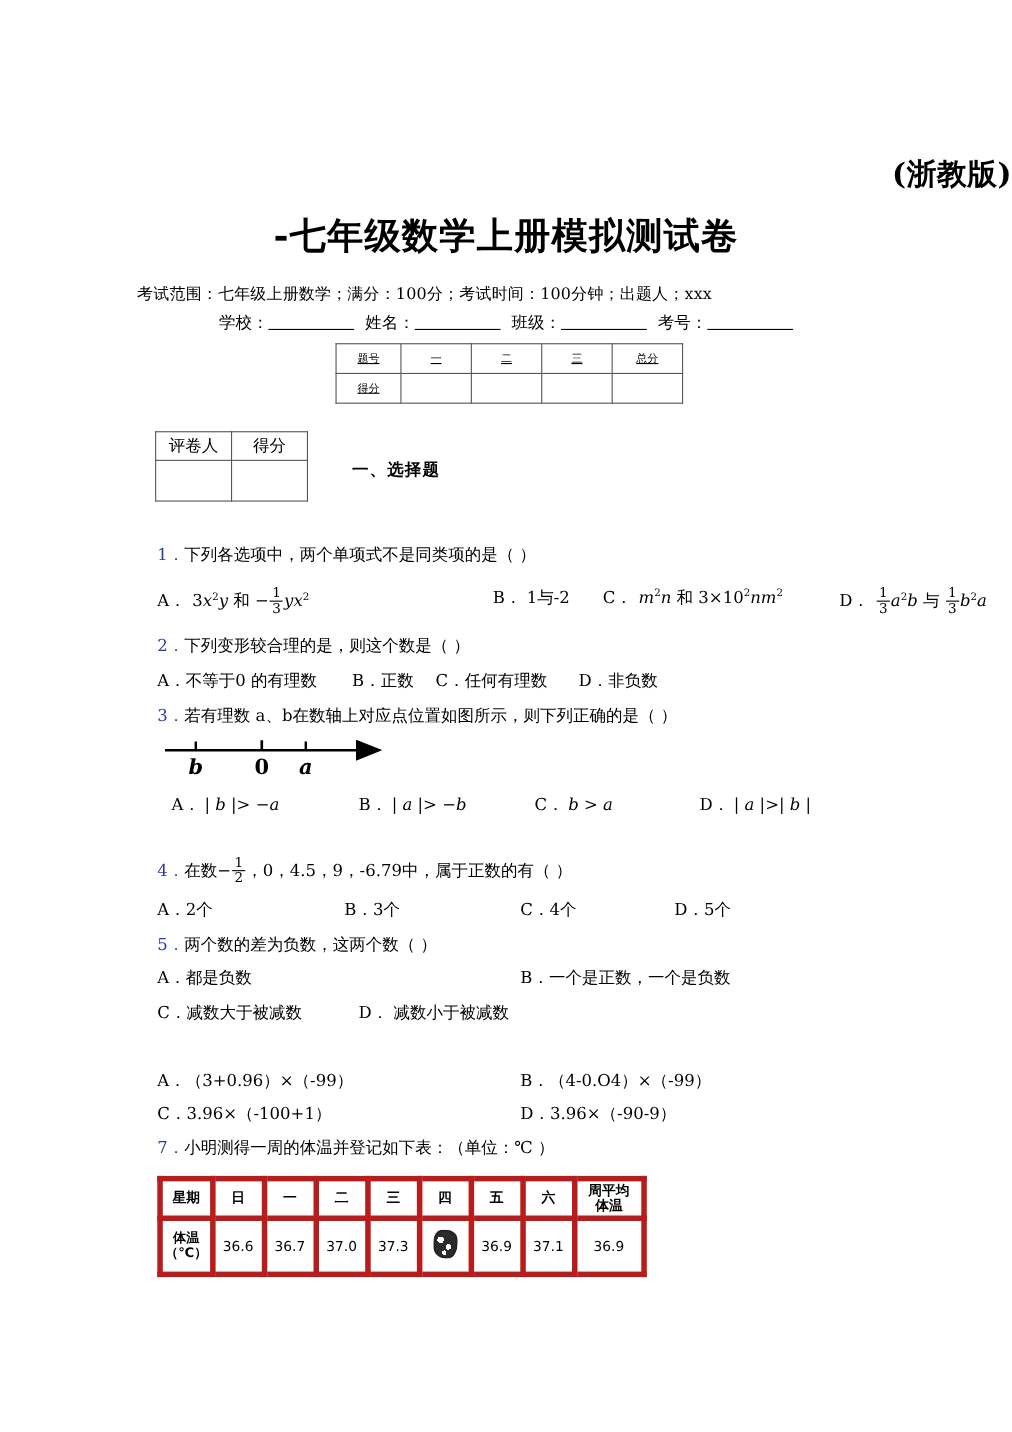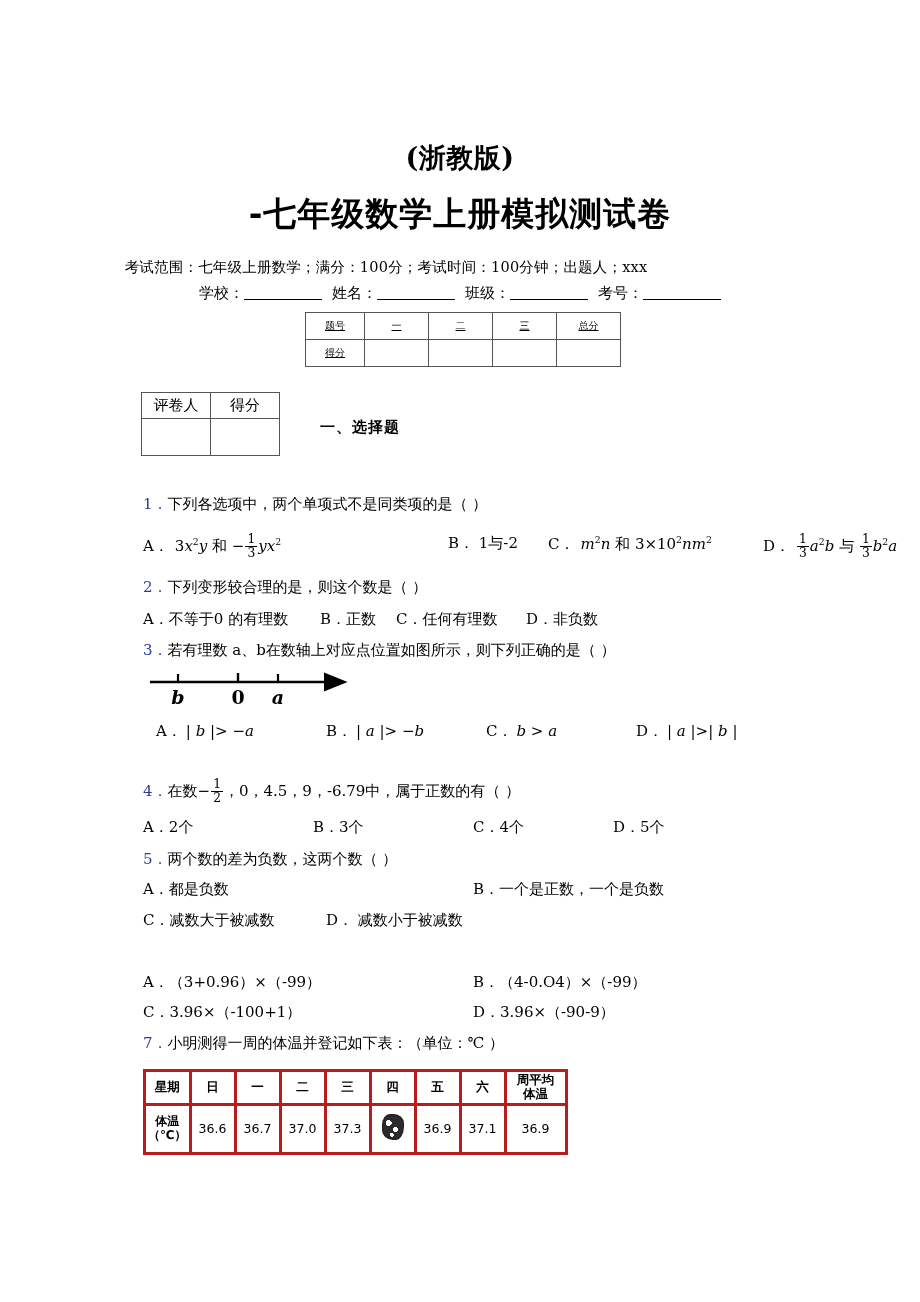--- a/index.html
+++ b/index.html
@@ -20,21 +20,21 @@
     left: 0; top: 0;
     width: 920px;
     height: 1302px;
   }
 
   
   .edition {
     position: absolute;
     left: 0; top: 140px;
     width: 920px;
-    text-align: center;
+    text-align: right;
     font-size: 27px;
     font-weight: bold;
     letter-spacing: 0.5px;
   }
   .main-title {
     position: absolute;
     left: 0; top: 192px;
     width: 920px;
     text-align: center;
     font-size: 33px;
@@ -164,21 +164,21 @@
   
   .temp-table {
     position: absolute;
     left: 143px;
     top: 1069px;
     border-collapse: collapse;
     font-family: "DejaVu Sans", "Liberation Sans", sans-serif;
     font-size: 12.5px;
   }
   .temp-table td {
-    border: 3px solid #b91c1c;
+    border: 5px solid #b91c1c;
     text-align: center;
     vertical-align: middle;
     padding: 1px 2px;
     height: 26px;
   }
   .temp-table .hdr-label { width: 38px; font-weight: bold; }
   .temp-table .day-col { width: 38px; font-weight: bold; }
   .temp-table .avg-col { width: 54px; font-weight: bold; line-height: 1.15; }
   .temp-table .val { font-weight: normal; font-size: 12.5px; }
   .temp-table tr.row2 td { height: 44px; }

